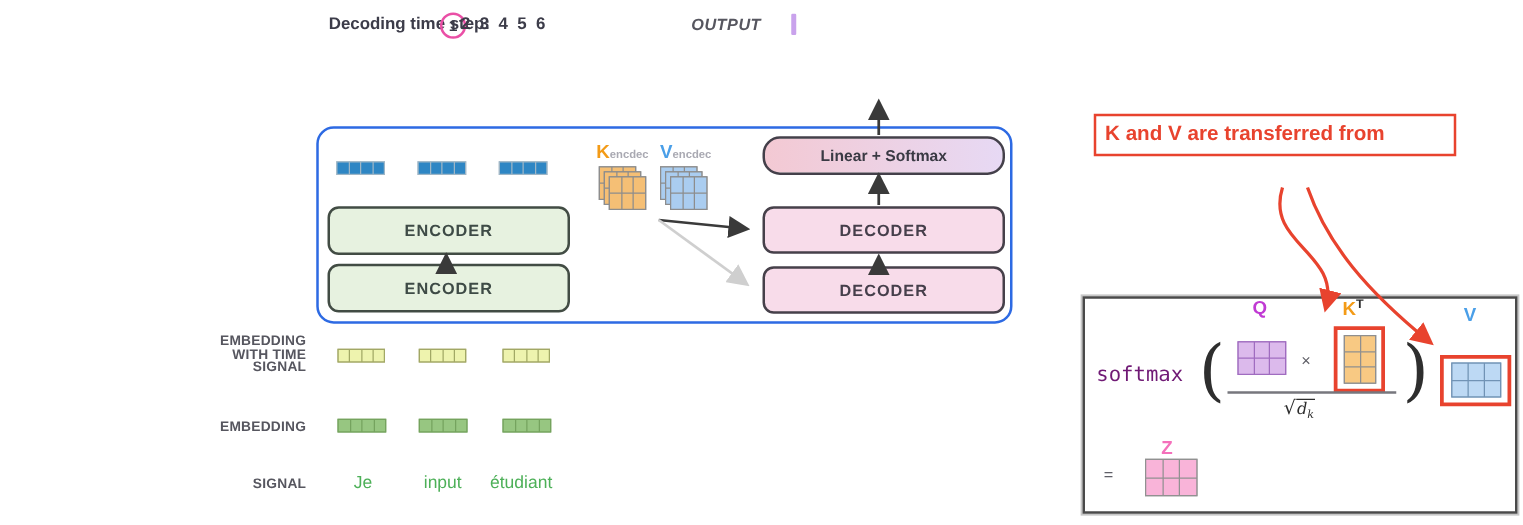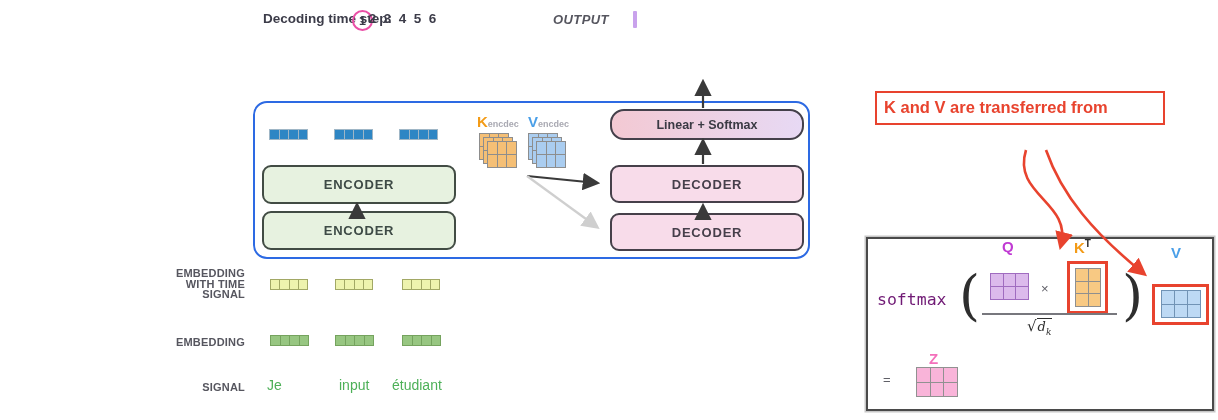--- a/index.html
+++ b/index.html
@@ -217,21 +217,21 @@
       <i></i>
     </div>
   <div class="abs vec vec-green" style="left:402px;top:335px;">
       <i></i>
       <i></i>
       <i></i>
       <i></i>
     </div>
 
   <div class="abs side-label" style="left:120px;top:382px;">SIGNAL</div>
-  <span class="abs input-word" style="left:267px;top:377px;">Je</span>
+  <span class="abs input-word" style="left:283px;top:377px;">Je</span>
   <span class="abs input-word" style="left:339px;top:377px;">input</span>
   <span class="abs input-word" style="left:392px;top:377px;">étudiant</span>
 
   <div class="abs note-box" style="left:875px;top:91px;">
     <span><b>K</b><span> and </span><b>V</b><span> are transferred from</span></span>
   </div>
 
   <div class="abs formula-card" style="left:866px;top:237px;"></div>
 
   <span class="abs mono" style="left:877px;top:290px;">softmax</span>

